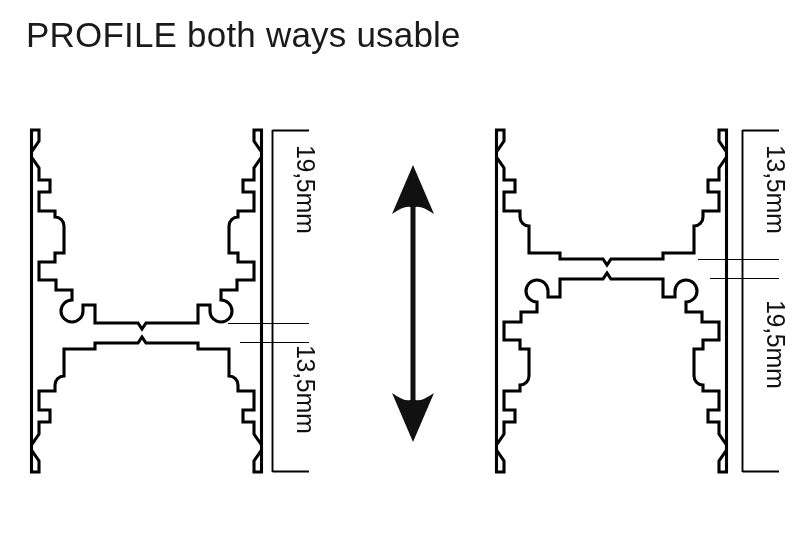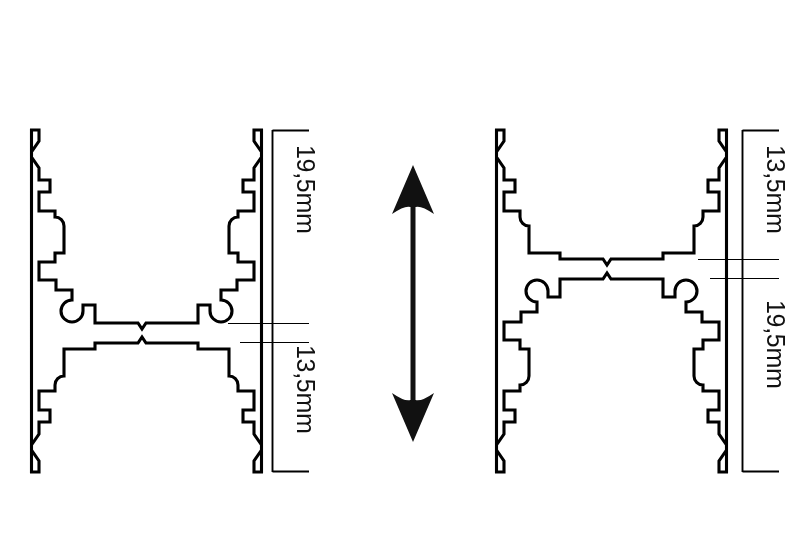--- a/index.html
+++ b/index.html
@@ -69,20 +69,21 @@
   .arrow-shape {
     fill: #111111;
     stroke: none;
   }
 </style>
 </head>
 <body>
 
 <div class="canvas">
 
+  <div class="title">PROFILE both ways usable</div>
 
   <svg width="800" height="548" viewBox="0 0 800 548" style="position:absolute; left:0; top:0;">
 
     <g>
       <path class="outline" d="
         M 31.5 130
         L 39 130
         L 39 141
         L 31.5 152
         L 31.5 157

